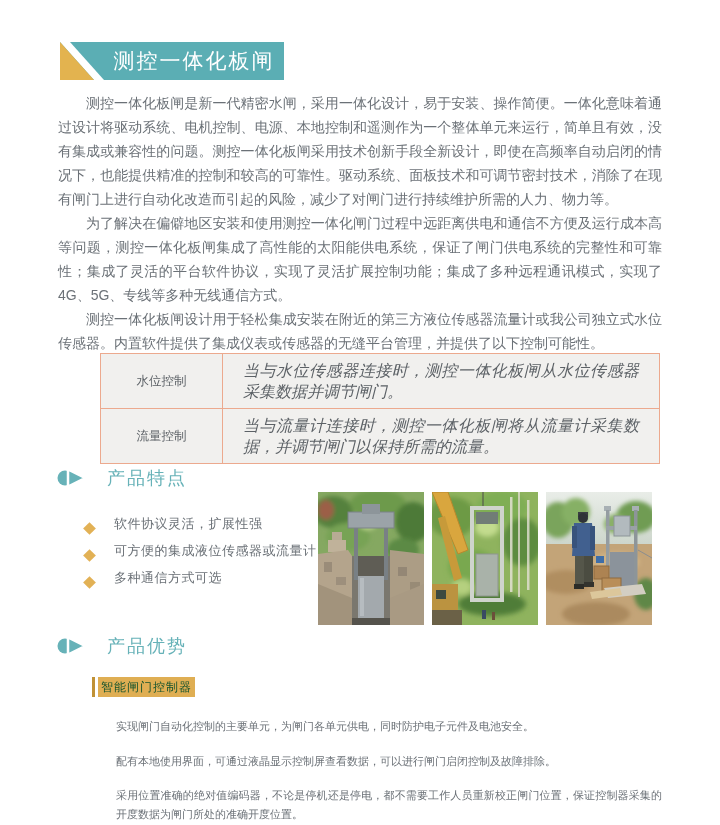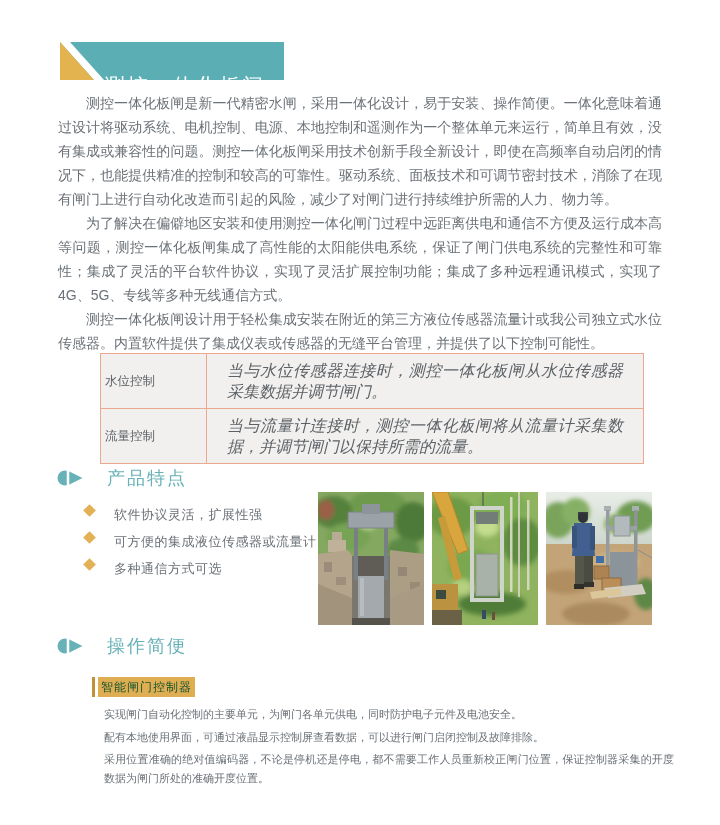--- a/index.html
+++ b/index.html
@@ -3,58 +3,58 @@
 <meta charset="utf-8">
 <style>
   html,body{margin:0;padding:0;background:#fff;}
   .page{position:relative;width:720px;height:825px;background:#ffffff;overflow:hidden;
         font-family:"Liberation Sans","DejaVu Sans",sans-serif;}
 
   
   .banner{position:absolute;left:60px;top:42px;width:224px;height:38px;background:#5BAEB4;}
   .banner svg{position:absolute;left:0;top:0;display:block;}
   .banner-title{position:absolute;left:44px;right:0;top:0;height:38px;line-height:38px;
-                color:#ffffff;font-size:21px;letter-spacing:2px;white-space:nowrap;margin-top:25px;}
+                text-align:center;color:#ffffff;font-size:21px;letter-spacing:2px;white-space:nowrap;}
 
   
   .intro{position:absolute;left:58px;top:91px;width:604px;color:#6B7177;font-size:14px;
          line-height:24px;text-align:justify;}
   .intro p{margin:0;text-indent:2em;}
 
   
   .ctable{position:absolute;left:100px;top:353px;border-collapse:collapse;color:#5C6166;}
   .ctable td{border:1px solid #ECA98E;background:#F1F0EE;vertical-align:middle;}
-  .ctable td.lbl{width:97px;min-width:97px;text-align:left;font-size:12.5px;padding:8px 4px;}
+  .ctable td.lbl{width:97px;min-width:97px;text-align:center;font-size:12.5px;padding:8px 12px;}
   .ctable td.dsc{width:396px;max-width:396px;font-size:16px;line-height:21px;
                  padding:6px 20px;text-align:justify;font-style:italic;}
 
   
   .section-head{position:absolute;left:57px;display:flex;align-items:center;gap:20px;}
   .section-head .ttl{color:#67B2B8;font-size:18px;letter-spacing:2px;white-space:nowrap;}
   .head-features{top:466px;}
   .head-advantages{top:634px;}
 
   
   .features-list{position:absolute;left:85px;top:506px;}
-  .feature-item{display:flex;align-items:flex-start;height:27px;}
+  .feature-item{display:flex;align-items:flex-end;height:27px;}
   .diamond{width:9px;height:9px;background:#E2B155;transform:rotate(45deg);margin-right:20px;flex:0 0 auto;}
   .feature-label{color:#6B7177;font-size:13px;letter-spacing:0.5px;white-space:nowrap;}
 
   
   .photos{position:absolute;left:318px;top:492px;display:flex;gap:8px;}
   .photos svg{display:block;}
 
   
   .badge{position:absolute;left:92px;top:677px;display:flex;height:20px;}
   .badge-bar{width:3px;background:#C09136;margin-right:3px;}
   .badge-label{background:#DFAE53;color:#14532d;font-size:12px;line-height:20px;
                padding:0 3px;letter-spacing:1px;white-space:nowrap;}
   .adv-text{position:absolute;left:100px;top:701px;width:578px;color:#6B7177;
             font-size:11px;line-height:18.5px;text-align:justify;}
-  .adv-text p{margin:4px;}
+  .adv-text p{margin:16px;}
 </style>
 </head>
 <body>
 
 <div class="page">
 
   <div class="banner">
     <svg width="50" height="38" viewBox="0 0 50 38">
       <polygon points="0,0 10,0 44,38 34,38" fill="#ffffff"></polygon>
       <polygon points="0,0 34,38 0,38" fill="#E3B34F"></polygon>
@@ -221,21 +221,21 @@
       <polygon points="58,96 96,92 100,102 62,106" fill="#d3cec2"></polygon>
       <polygon points="44,100 74,96 76,103 46,107" fill="#dcc79b"></polygon>
     </svg>
   </div>
 
   <div class="section-head head-advantages">
     <svg width="30" height="20" viewBox="0 0 30 20">
       <circle cx="8" cy="10" r="7.5" fill="#67B2B8"></circle>
       <polygon points="11,1.5 28,10 11,18.5" fill="#67B2B8" stroke="#ffffff" stroke-width="2.5"></polygon>
     </svg>
-    <span class="ttl">操作简便</span>
+    <span class="ttl">产品优势</span>
   </div>
 
   <div class="badge">
     <span class="badge-bar"></span>
     <span class="badge-label">智能闸门控制器</span>
   </div>
 
   <div class="adv-text">
     <p>实现闸门自动化控制的主要单元，为闸门各单元供电，同时防护电子元件及电池安全。</p>
     <p>配有本地使用界面，可通过液晶显示控制屏查看数据，可以进行闸门启闭控制及故障排除。</p>

